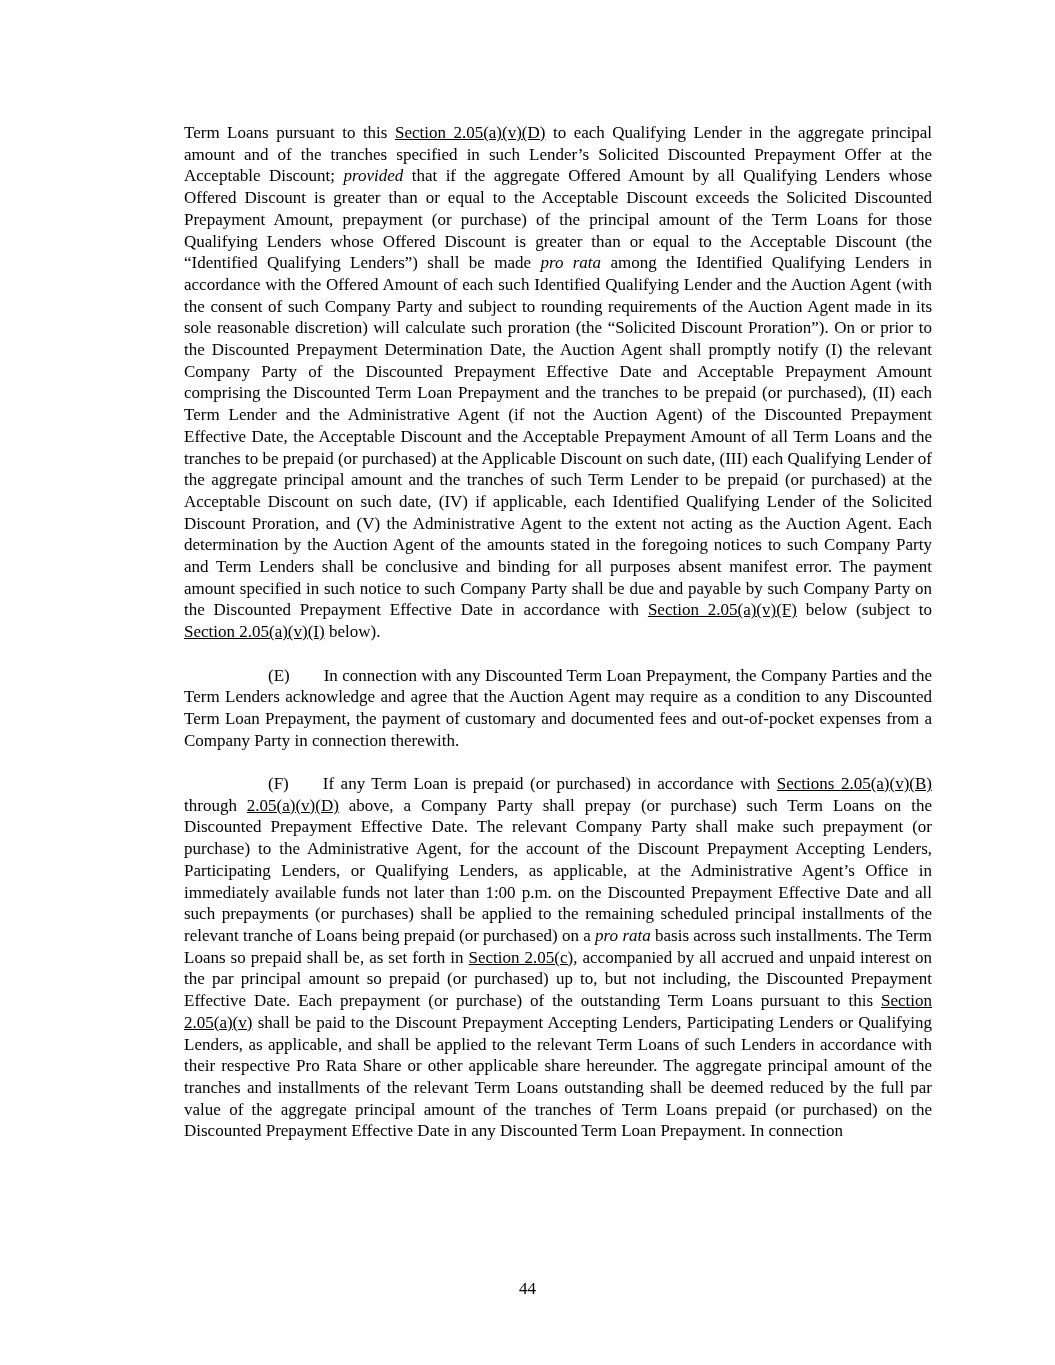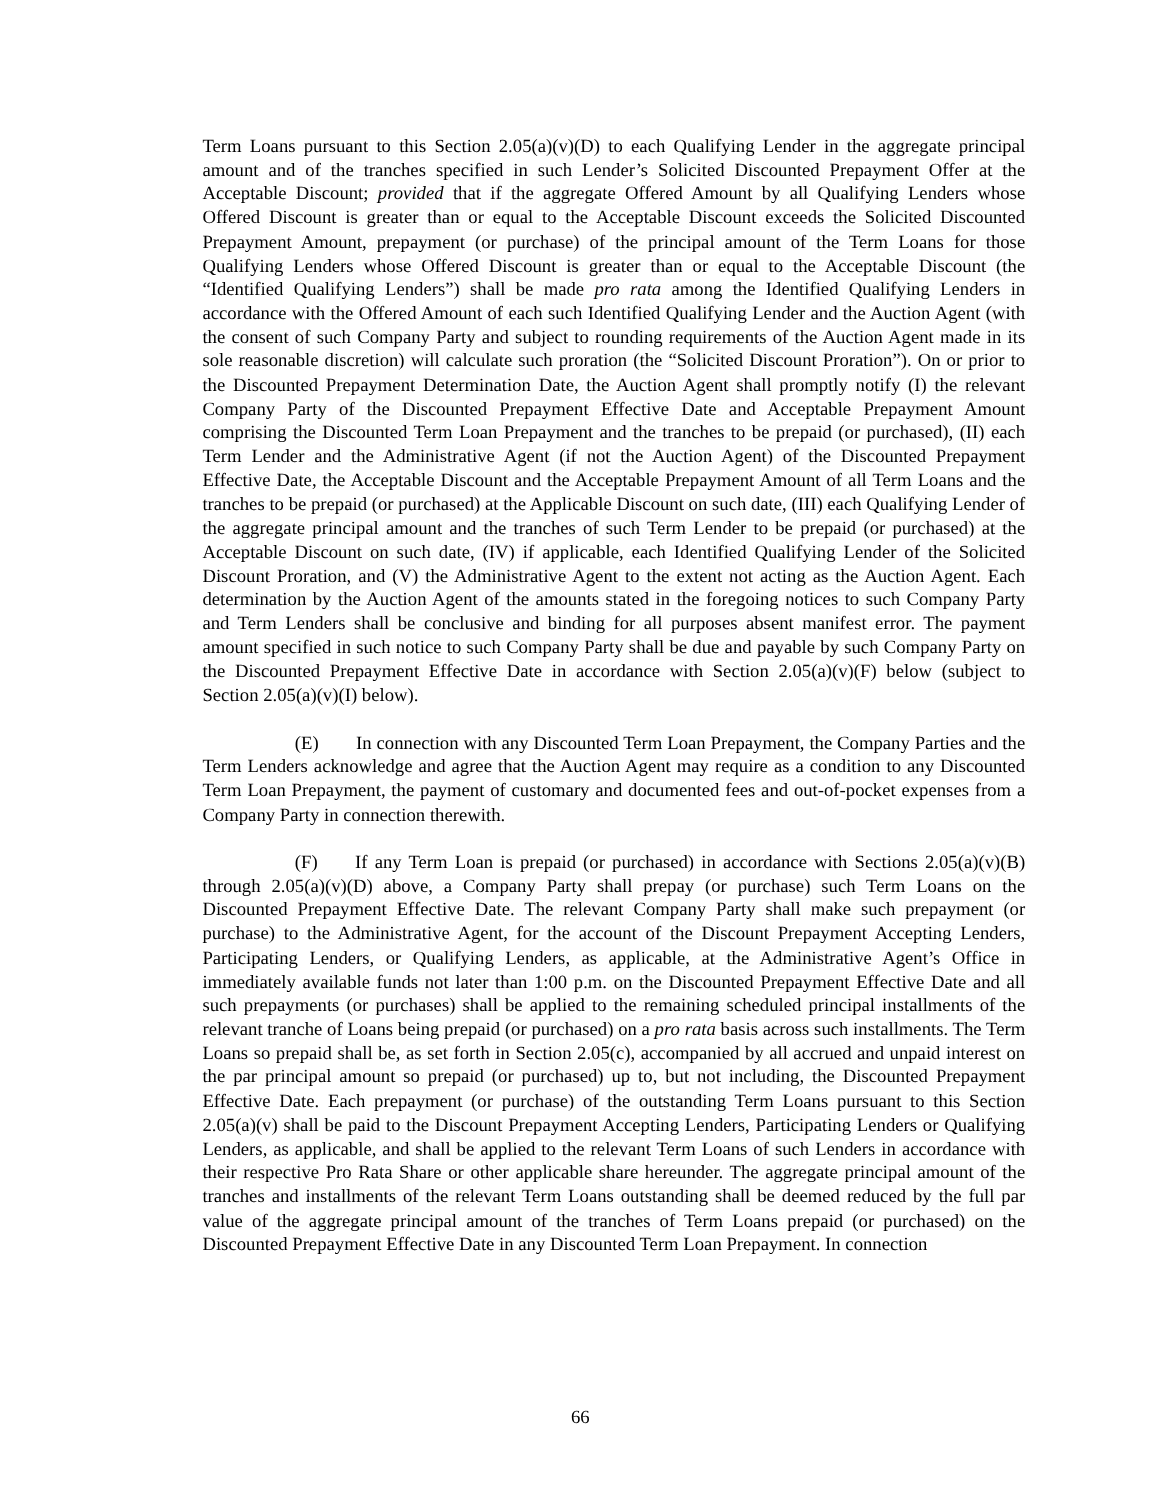--- a/index.html
+++ b/index.html
@@ -31,21 +31,21 @@
     line-height: 21.7px;
     color: #000000;
     text-align: justify;
   }
   .para {
     margin: 0 0 21.7px 0;
   }
   .para.indent {
     text-indent: 84px;
   }
-  .run-u { }
+  .run-u { text-decoration: underline; }
   .run-i { font-style: italic; }
   .run-b { font-weight: normal; }
   .page-number {
     position: absolute;
     left: 0;
     top: 1279px;
     width: 1055px;
     text-align: center;
     font-family: "Liberation Serif", serif;
     font-size: 17px;
@@ -54,14 +54,14 @@
 </style>
 </head>
 <body>
 
 <div class="page">
   <div class="text-block">
     <p class="para"><span>Term Loans pursuant to this </span><span class="run-u">Section 2.05(a)(v)(D)</span><span> to each Qualifying Lender in the aggregate principal amount and of the tranches specified in such Lender’s Solicited Discounted Prepayment Offer at the Acceptable Discount; </span><span class="run-i">provided</span><span> that if the aggregate Offered Amount by all Qualifying Lenders whose Offered Discount is greater than or equal to the Acceptable Discount exceeds the Solicited Discounted Prepayment Amount, prepayment (or purchase) of the principal amount of the Term Loans for those Qualifying Lenders whose Offered Discount is greater than or equal to the Acceptable Discount (the </span><span class="run-b">“Identified Qualifying Lenders</span><span>”) shall be made </span><span class="run-i">pro rata</span><span> among the Identified Qualifying Lenders in accordance with the Offered Amount of each such Identified Qualifying Lender and the Auction Agent (with the consent of such Company Party and subject to rounding requirements of the Auction Agent made in its sole reasonable discretion) will calculate such proration (the </span><span class="run-b">“Solicited Discount Proration</span><span>”).  On or prior to the Discounted Prepayment Determination Date, the Auction Agent shall promptly notify (I) the relevant Company Party of the Discounted Prepayment Effective Date and Acceptable Prepayment Amount comprising the Discounted Term Loan Prepayment and the tranches to be prepaid (or purchased), (II) each Term Lender and the Administrative Agent (if not the Auction Agent) of the Discounted Prepayment Effective Date, the Acceptable Discount and the Acceptable Prepayment Amount of all Term Loans and the tranches to be prepaid (or purchased) at the Applicable Discount on such date, (III) each Qualifying Lender of the aggregate principal amount and the tranches of such Term Lender to be prepaid (or purchased) at the Acceptable Discount on such date, (IV) if applicable, each Identified Qualifying Lender of the Solicited Discount Proration, and (V) the Administrative Agent to the extent not acting as the Auction Agent.  Each determination by the Auction Agent of the amounts stated in the foregoing notices to such Company Party and Term Lenders shall be conclusive and binding for all purposes absent manifest error.  The payment amount specified in such notice to such Company Party shall be due and payable by such Company Party on the Discounted Prepayment Effective Date in accordance with </span><span class="run-u">Section 2.05(a)(v)(F)</span><span> below (subject to </span><span class="run-u">Section 2.05(a)(v)(I)</span><span> below).</span></p>
     <p class="para indent"><span>(E)  In connection with any Discounted Term Loan Prepayment, the Company Parties and the Term Lenders acknowledge and agree that the Auction Agent may require as a condition to any Discounted Term Loan Prepayment, the payment of customary and documented fees and out-of-pocket expenses from a Company Party in connection therewith.</span></p>
     <p class="para indent"><span>(F)  If any Term Loan is prepaid (or purchased) in accordance with </span><span class="run-u">Sections 2.05(a)(v)(B)</span><span> through </span><span class="run-u">2.05(a)(v)(D)</span><span> above, a Company Party shall prepay (or purchase) such Term Loans on the Discounted Prepayment Effective Date.  The relevant Company Party shall make such prepayment (or purchase) to the Administrative Agent, for the account of the Discount Prepayment Accepting Lenders, Participating Lenders, or Qualifying Lenders, as applicable, at the Administrative Agent’s Office in immediately available funds not later than 1:00 p.m. on the Discounted Prepayment Effective Date and all such prepayments (or purchases) shall be applied to the remaining scheduled principal installments of the relevant tranche of Loans being prepaid (or purchased) on a </span><span class="run-i">pro rata</span><span> basis across such installments.  The Term Loans so prepaid shall be, as set forth in </span><span class="run-u">Section 2.05(c)</span><span>, accompanied by all accrued and unpaid interest on the par principal amount so prepaid (or purchased) up to, but not including, the Discounted Prepayment Effective Date.  Each prepayment (or purchase) of the outstanding Term Loans pursuant to this </span><span class="run-u">Section 2.05(a)(v)</span><span> shall be paid to the Discount Prepayment Accepting Lenders, Participating Lenders or Qualifying Lenders, as applicable, and shall be applied to the relevant Term Loans of such Lenders in accordance with their respective Pro Rata Share or other applicable share hereunder.  The aggregate principal amount of the tranches and installments of the relevant Term Loans outstanding shall be deemed reduced by the full par value of the aggregate principal amount of the tranches of Term Loans prepaid (or purchased) on the Discounted Prepayment Effective Date in any Discounted Term Loan Prepayment.  In connection</span></p>
   </div>
-  <div class="page-number">66</div>
+  <div class="page-number">44</div>
 </div>
 
 </body></html>

